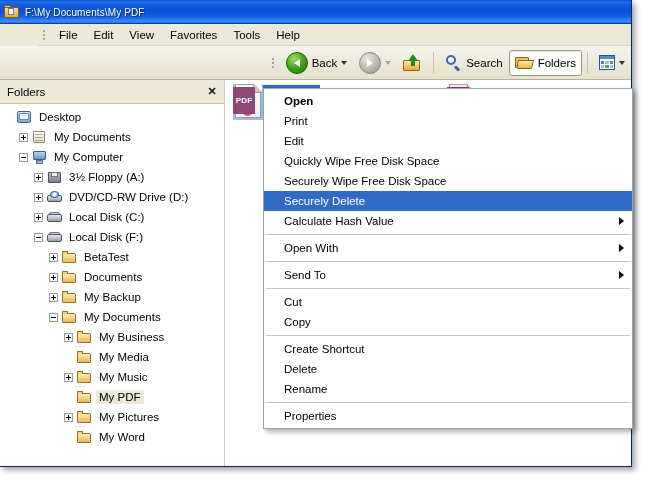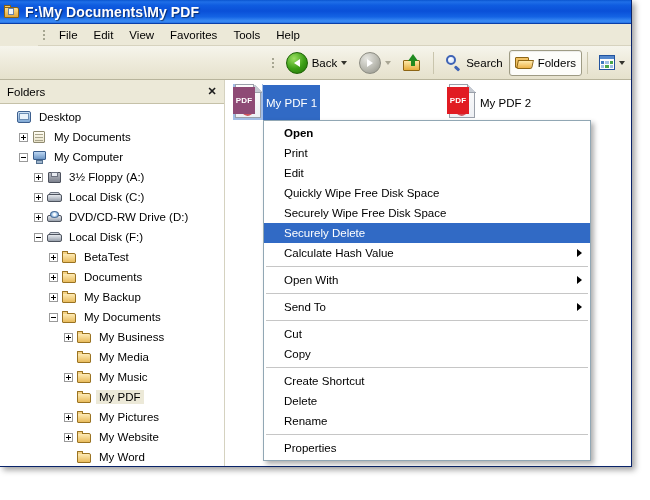--- a/index.html
+++ b/index.html
@@ -50,21 +50,21 @@
   .title-icon .tfolder-tab {
     position: absolute; left: 0; top: 0px; width: 7px; height: 3px;
     background: #f4cb6d; border: 1px solid #8a6112; border-bottom: none;
     border-radius: 1px 1px 0 0;
   }
   .title-icon .tfolder-page {
     position: absolute; left: 4px; top: 3px; width: 6px; height: 7px;
     background: #eef4fb; border: 1px solid #6a83a8;
   }
   #title-text {
-    color: #ffffff; font-size: 14px; font-weight: bold;
+    color: #ffffff; font-size: 10px; font-weight: normal;
     text-shadow: 1px 1px 1px rgba(0,0,0,0.5);
     letter-spacing: 0.1px;
     white-space: nowrap;
   }
 
   
   #menu-bar {
     height: 22px; background: #ece9d8;
     display: flex; align-items: center;
     flex: none;
@@ -355,22 +355,22 @@
   .file-item.selected .file-icon-pdf .badge { background: #8e4a75; }
   .file-label {
     font-size: 11.5px; color: #000; padding: 12px 3px; margin-top: 1px;
     white-space: nowrap;
   }
   .file-item.selected .file-label { background: #316ac5; color: #ffffff; }
 
   
   #context-menu {
     position: absolute;
-    left: 263px; top: 120px;
-    width: 328px;
+    left: 263px; top: 88px;
+    width: 370px;
     background: #ffffff;
     border: 1px solid #91a7b4;
     box-shadow: 3px 3px 5px rgba(0,0,0,0.32);
     padding: 2px 0;
     z-index: 50;
   }
   .cm-item {
     height: 20px; display: flex; align-items: center;
     padding: 0 6px 0 20px; font-size: 11.5px; color: #000;
     cursor: default; position: relative; white-space: nowrap;
@@ -515,33 +515,33 @@
           <div class="tnode" style="padding-left: 34px;">
             <span class="tbox plus"></span>
             <span class="ticon ic-floppy">
               <span class="b"></span>
               <span class="w"></span>
             </span>
             <span class="tlabel">3½ Floppy (A:)</span>
           </div>
           <div class="tnode" style="padding-left: 34px;">
             <span class="tbox plus"></span>
+            <span class="ticon ic-dvd">
+              <span class="b"></span>
+              <span class="disc"></span>
+            </span>
+            <span class="tlabel">DVD/CD-RW Drive (D:)</span>
+          </div>
+          <div class="tnode" style="padding-left: 34px;">
+            <span class="tbox plus"></span>
             <span class="ticon ic-disk">
               <span class="t"></span>
               <span class="b"></span>
             </span>
             <span class="tlabel">Local Disk (C:)</span>
-          </div>
-          <div class="tnode" style="padding-left: 34px;">
-            <span class="tbox plus"></span>
-            <span class="ticon ic-dvd">
-              <span class="b"></span>
-              <span class="disc"></span>
-            </span>
-            <span class="tlabel">DVD/CD-RW Drive (D:)</span>
           </div>
           <div class="tnode" style="padding-left: 34px;">
             <span class="tbox minus"></span>
             <span class="ticon ic-disk">
               <span class="t"></span>
               <span class="b"></span>
             </span>
             <span class="tlabel">Local Disk (F:)</span>
           </div>
           <div class="tnode" style="padding-left: 49px;">
@@ -608,28 +608,20 @@
             </span>
             <span class="tlabel">My PDF</span>
           </div>
           <div class="tnode" style="padding-left: 64px;">
             <span class="tbox plus"></span>
             <span class="ticon ic-folder">
               <span class="b"></span>
               <span class="t"></span>
             </span>
             <span class="tlabel">My Pictures</span>
-          </div>
-          <div class="tnode" style="padding-left: 64px;">
-            <span class="tbox plus"></span>
-            <span class="ticon ic-folder">
-              <span class="b"></span>
-              <span class="t"></span>
-            </span>
-            <span class="tlabel">My Website</span>
           </div>
           <div class="tnode" style="padding-left: 64px;">
             <span class="tbox none"></span>
             <span class="ticon ic-folder">
               <span class="b"></span>
               <span class="t"></span>
             </span>
             <span class="tlabel">My Word</span>
           </div>
         </div>

